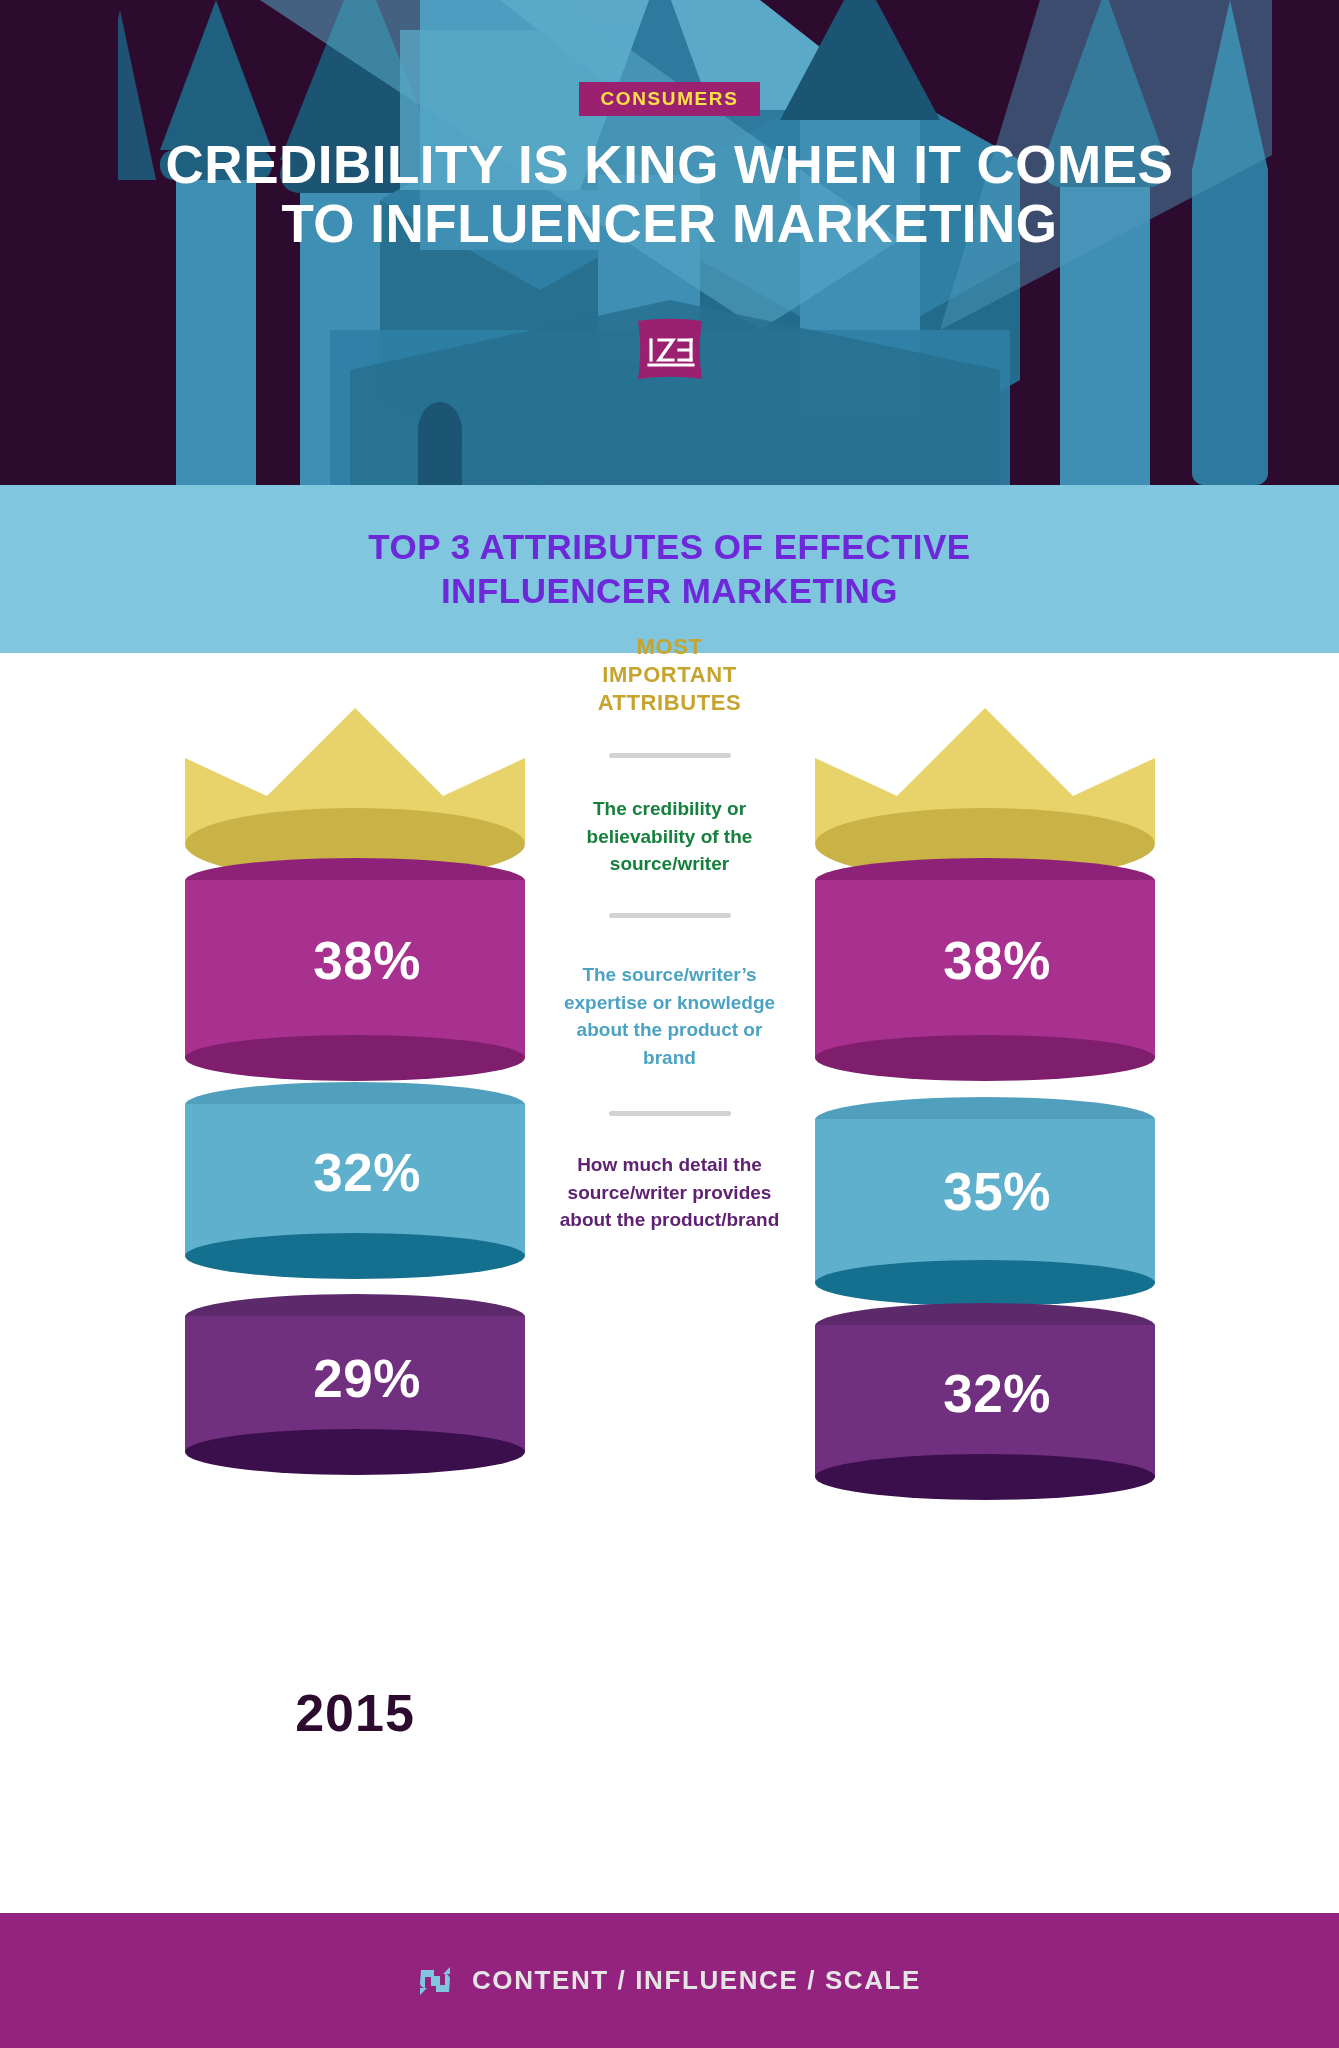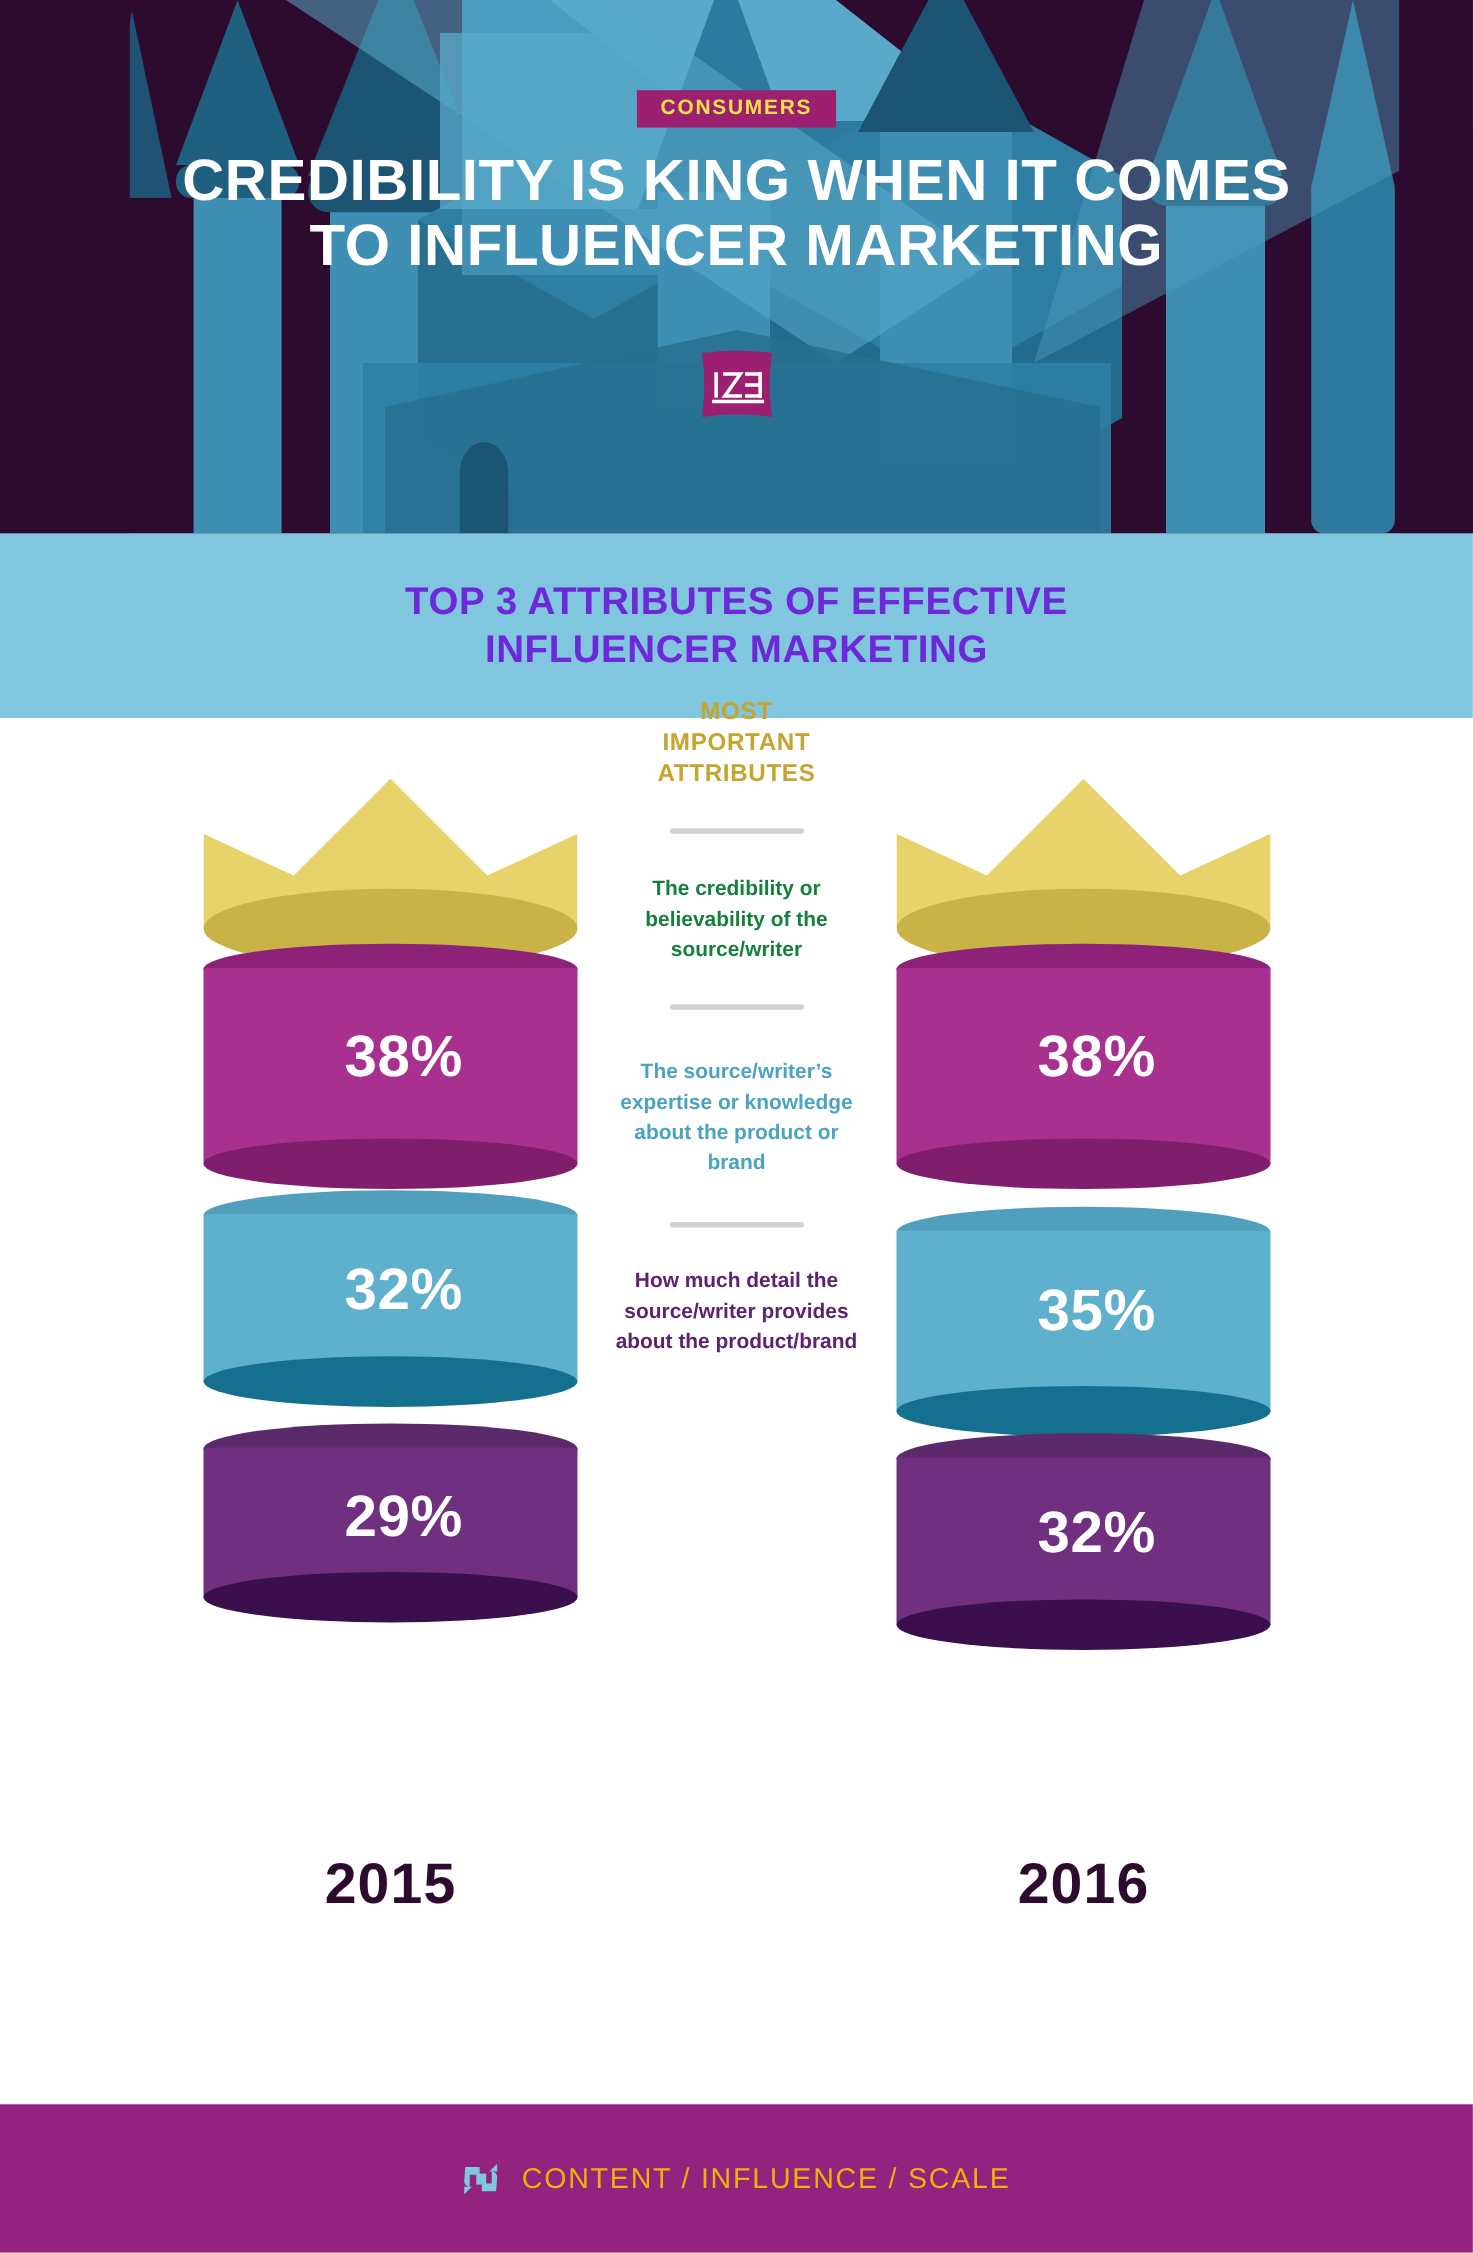--- a/index.html
+++ b/index.html
@@ -100,21 +100,21 @@
     font-size:19px; font-weight:bold; line-height:1.45;
   }
 
   
   .footer {
     position:absolute; left:0; top:1913px; width:1339px; height:135px;
     background:#93237e; display:flex; align-items:center; justify-content:center;
   }
   .footer-inner { display:flex; align-items:center; gap:20px; }
   .footer-text {
-    color:#eab308; font-size:26px; font-weight:normal; letter-spacing:1.6px;
+    color:#e5e5e5; font-size:26px; font-weight:bold; letter-spacing:1.6px;
   }
 </style>
 </head>
 <body>
 
 <div class="page">
 
   <div class="header">
     <svg class="castle" viewBox="0 0 1339 485" preserveAspectRatio="none">
       <rect x="0" y="0" width="1339" height="485" fill="#2d0b2e"></rect>
@@ -264,21 +264,20 @@
         <div class="cyl" style="height:152px; margin-top:42px;">
           <div class="body">
             <div class="top-ell" style="background:#5c2a6b;"></div>
             <div class="side" style="background:#70307f;"></div>
             <div class="bot-ell" style="background:#3a0f4c;"></div>
             <div class="val" style="top:38px;">32%</div>
           </div>
         </div>
       </div>
 
-      <div class="year" style="top:1030px; left:0;">2016</div>
     </div>
 
     <div class="center-col">
       <div class="mi-title" style="top:-20px;">
         <div>MOST</div>
         <div>IMPORTANT</div>
         <div>ATTRIBUTES</div>
       </div>
 
       <div class="divider" style="top:100px;"></div>

